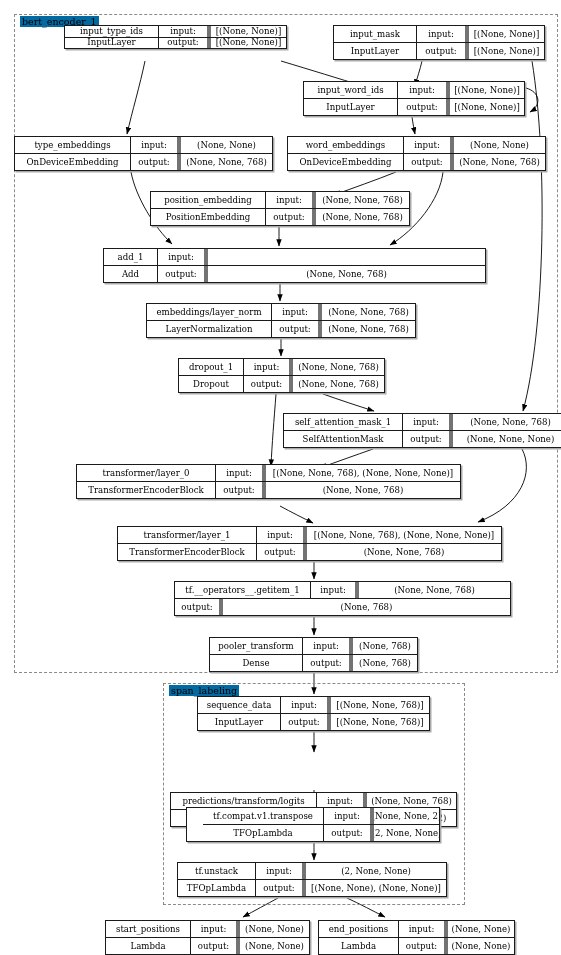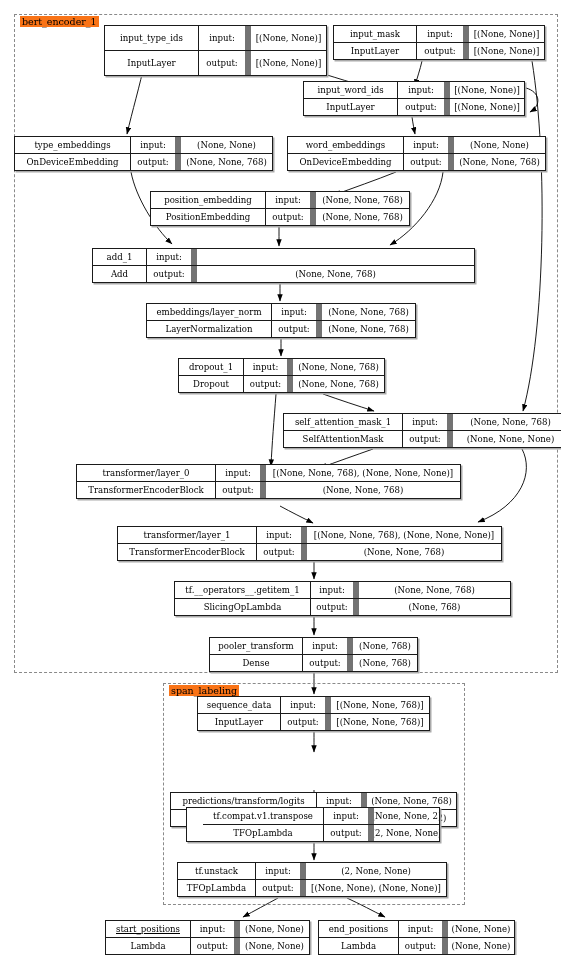--- a/index.html
+++ b/index.html
@@ -25,21 +25,21 @@
   }
   .cluster {
     position: absolute;
     border: 1px dashed #8a8a8a;
     box-sizing: border-box;
   }
   .cluster-label {
     position: absolute;
     font-size: 9.5px;
     color: #000;
-    background: #f97316;
+    background: #0369a1;
     padding: 0 2px;
     white-space: nowrap;
   }
   .node {
     position: absolute;
     box-sizing: border-box;
     border: 1px solid #1a1a1a;
     background: #ffffff;
     box-shadow: 1.5px 1.5px 0 0 #aaaaaa;
     display: flex;
@@ -60,21 +60,21 @@
     justify-content: center;
     font-size: 8.6px;
     color: #000;
     white-space: nowrap;
     line-height: 1;
     padding: 0 3px;
     box-sizing: border-box;
     overflow: hidden;
   }
   .c-name { border-right: 1px solid #1a1a1a; }
-  .c-io   { border-right: 6px solid #737373; }
+  .c-io   { border-right: 4px solid #737373; }
   .c-shape { }
 </style>
 </head>
 <body>
 
 <div id="canvas">
   <svg class="edges" viewBox="0 0 561 955">
     <defs>
       <marker id="arrow" markerWidth="9" markerHeight="9" refX="7.5" refY="3" orient="auto" markerUnits="strokeWidth">
         <path d="M0,0 L8,3 L0,6 z" fill="#000000"></path>
@@ -108,21 +108,21 @@
         <path d="M 347,898 C 360,904 373,911 385,917" fill="none" stroke="#000000" stroke-width="0.9" marker-end="url(#arrow)"></path>
       </g>
   </svg>
   <div id="cluster-layer">
       <div class="cluster" style="left: 14px; top: 14px; width: 544px; height: 659px;"></div>
       <div class="cluster-label" style="left: 20px; top: 16px;">bert_encoder_1</div>
       <div class="cluster" style="left: 163px; top: 683px; width: 302px; height: 222px;"></div>
       <div class="cluster-label" style="left: 169px; top: 685px;">span_labeling</div>
     </div>
   <div id="node-layer">
-      <div class="node" style="left: 64px; top: 25px; width: 223px; height: 51px; margin-left: 40px;">
+      <div class="node" style="left: 64px; top: 25px; width: 223px; height: 24px;">
         <div class="row top">
           <div class="cell c-name" style="width: 94px; flex: 0 0 94px;">input_type_ids</div>
           <div class="cell c-io" style="width: 52px; flex: 0 0 52px;">input:</div>
           <div class="cell c-shape" style="flex: 1 1 auto;">[(None, None)]</div>
         </div>
         <div class="row bottom">
           <div class="cell c-name" style="width: 94px; flex: 0 0 94px;">InputLayer</div>
           <div class="cell c-io" style="width: 52px; flex: 0 0 52px;">output:</div>
           <div class="cell c-shape" style="flex: 1 1 auto;">[(None, None)]</div>
         </div>
@@ -180,21 +180,21 @@
           <div class="cell c-name" style="width: 115px; flex: 0 0 115px;">position_embedding</div>
           <div class="cell c-io" style="width: 50px; flex: 0 0 50px;">input:</div>
           <div class="cell c-shape" style="flex: 1 1 auto;">(None, None, 768)</div>
         </div>
         <div class="row bottom">
           <div class="cell c-name" style="width: 115px; flex: 0 0 115px;">PositionEmbedding</div>
           <div class="cell c-io" style="width: 50px; flex: 0 0 50px;">output:</div>
           <div class="cell c-shape" style="flex: 1 1 auto;">(None, None, 768)</div>
         </div>
       </div>
-      <div class="node" style="left: 92px; top: 248px; width: 383px; height: 35px;">
+      <div class="node" style="left: 103px; top: 248px; width: 383px; height: 35px;">
         <div class="row top">
           <div class="cell c-name" style="width: 54px; flex: 0 0 54px;">add_1</div>
           <div class="cell c-io" style="width: 50px; flex: 0 0 50px;">input:</div>
         </div>
         <div class="row bottom">
           <div class="cell c-name" style="width: 54px; flex: 0 0 54px;">Add</div>
           <div class="cell c-io" style="width: 50px; flex: 0 0 50px;">output:</div>
           <div class="cell c-shape" style="flex: 1 1 auto;">(None, None, 768)</div>
         </div>
       </div>
@@ -258,21 +258,20 @@
           <div class="cell c-shape" style="flex: 1 1 auto;">(None, None, 768)</div>
         </div>
       </div>
       <div class="node" style="left: 174px; top: 581px; width: 337px; height: 35px;">
         <div class="row top">
           <div class="cell c-name" style="width: 136px; flex: 0 0 136px;">tf.__operators__.getitem_1</div>
           <div class="cell c-io" style="width: 48px; flex: 0 0 48px;">input:</div>
           <div class="cell c-shape" style="flex: 1 1 auto;">(None, None, 768)</div>
         </div>
         <div class="row bottom">
-          <div class="cell c-name" style="width: 136px; flex: 0 0 136px;">SlicingOpLambda</div>
           <div class="cell c-io" style="width: 48px; flex: 0 0 48px;">output:</div>
           <div class="cell c-shape" style="flex: 1 1 auto;">(None, 768)</div>
         </div>
       </div>
       <div class="node" style="left: 209px; top: 637px; width: 209px; height: 35px;">
         <div class="row top">
           <div class="cell c-name" style="width: 93px; flex: 0 0 93px;">pooler_transform</div>
           <div class="cell c-io" style="width: 50px; flex: 0 0 50px;">input:</div>
           <div class="cell c-shape" style="flex: 1 1 auto;">(None, 768)</div>
         </div>
@@ -325,21 +324,21 @@
           <div class="cell c-shape" style="flex: 1 1 auto;">(2, None, None)</div>
         </div>
         <div class="row bottom">
           <div class="cell c-name" style="width: 78px; flex: 0 0 78px;">TFOpLambda</div>
           <div class="cell c-io" style="width: 50px; flex: 0 0 50px;">output:</div>
           <div class="cell c-shape" style="flex: 1 1 auto;">[(None, None), (None, None)]</div>
         </div>
       </div>
       <div class="node" style="left: 105px; top: 920px; width: 205px; height: 35px;">
         <div class="row top">
-          <div class="cell c-name" style="width: 85px; flex: 0 0 85px; text-decoration: underline;">start_positions</div>
+          <div class="cell c-name" style="width: 85px; flex: 0 0 85px;">start_positions</div>
           <div class="cell c-io" style="width: 49px; flex: 0 0 49px;">input:</div>
           <div class="cell c-shape" style="flex: 1 1 auto;">(None, None)</div>
         </div>
         <div class="row bottom">
           <div class="cell c-name" style="width: 85px; flex: 0 0 85px;">Lambda</div>
           <div class="cell c-io" style="width: 49px; flex: 0 0 49px;">output:</div>
           <div class="cell c-shape" style="flex: 1 1 auto;">(None, None)</div>
         </div>
       </div>
       <div class="node" style="left: 318px; top: 920px; width: 197px; height: 35px;">

